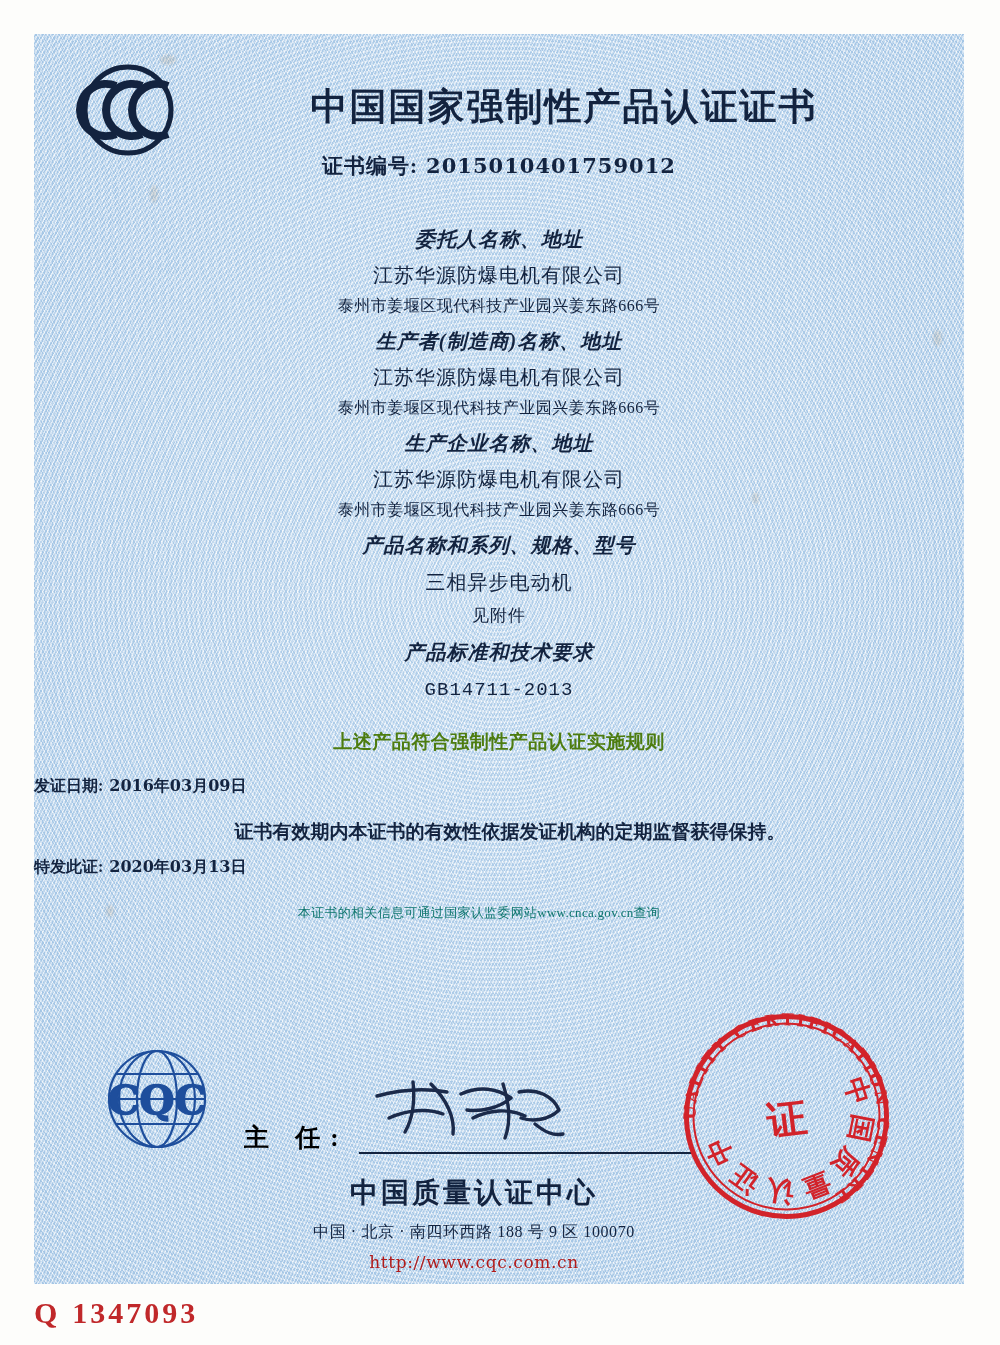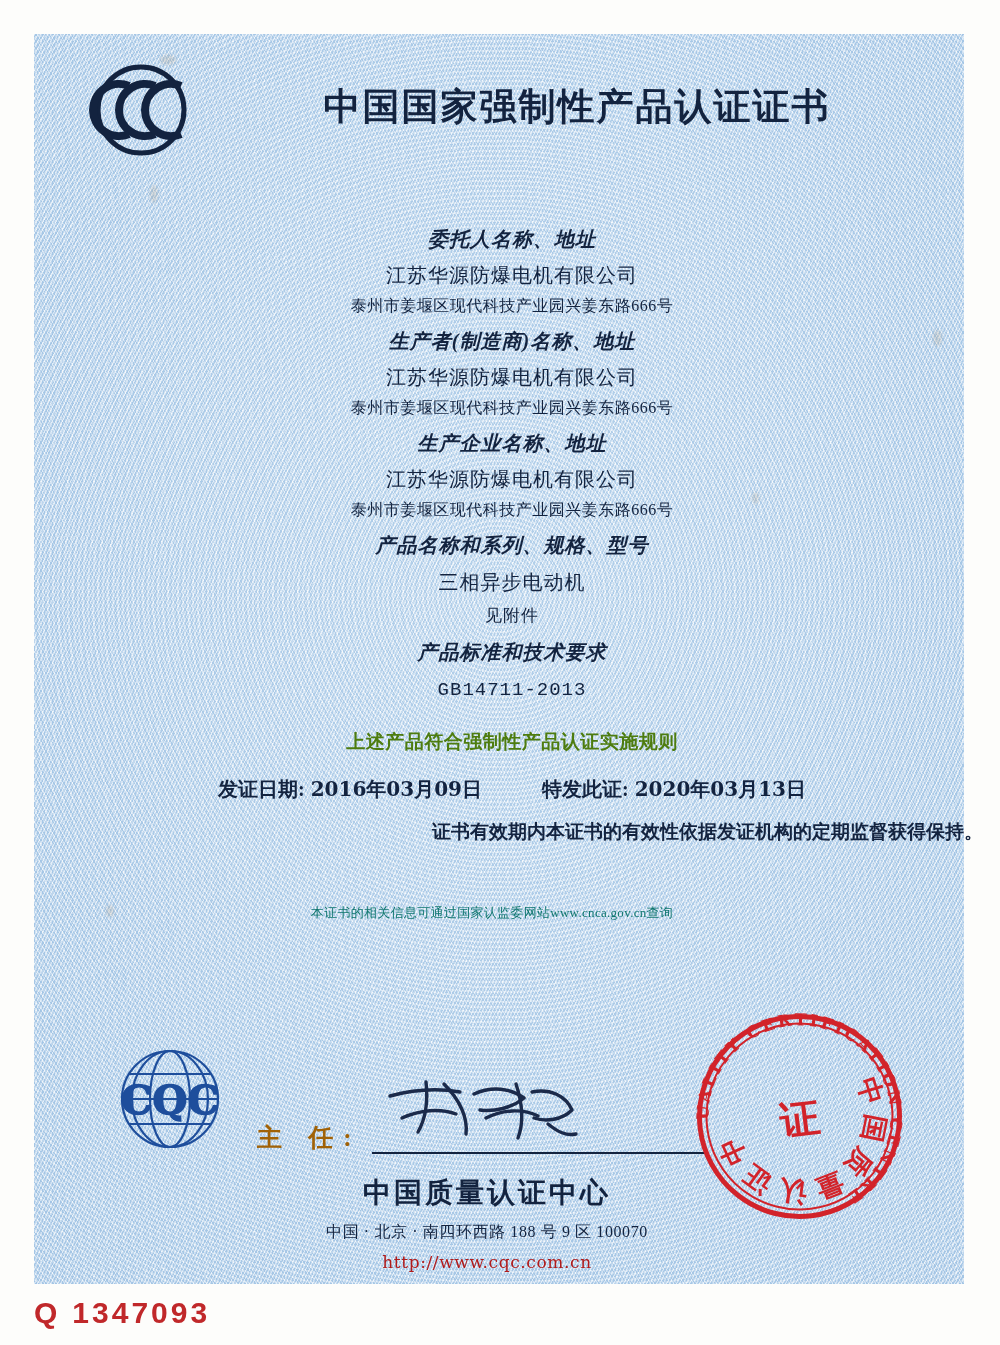--- a/index.html
+++ b/index.html
@@ -128,31 +128,32 @@
   }
 
   .dates {
     position: absolute;
     left: 0;
     width: 930px;
     top: 742px;
     display: flex;
     justify-content: center;
     gap: 60px;
-    font-size: 20px;
-    font-weight: bold;
-    color: #13233f;
+    font-size: 16px;
+    font-weight: bold;
+    color: #13233f;
+    flex-direction: column;
   }
   .dates .seg .val { font-family: "DejaVu Serif", serif; margin-left: 6px; }
 
   .note-line {
     position: absolute;
-    left: 0;
+    left: 8px;
     width: 936px;
-    text-align: right;
+    text-align: center;
     font-size: 19px;
     font-weight: bold;
     color: #13233f;
   }
   .small-note {
     position: absolute;
     left: 0;
     width: 890px;
     text-align: center;
     font-size: 13px;
@@ -175,21 +176,21 @@
     top: 1078px;
     width: 450px;
     display: flex;
     align-items: flex-end;
     gap: 10px;
   }
   .director-label {
     font-size: 25px;
     font-weight: bold;
     letter-spacing: 10px;
-    color: #a16207;
+    color: #000000;
     white-space: nowrap;
   }
   .signature-area {
     position: relative;
     flex: 1;
     height: 40px;
     border-bottom: 2px solid #13233f;
   }
   .signature-svg {
     position: absolute;
@@ -242,21 +243,21 @@
     transform: rotate(-7deg);
   }
 
   
   .serial {
     position: absolute;
     left: 34px;
     top: 1296px;
     font-size: 30px;
     color: #c0282a;
-    font-family: Liberation Sans, sans-serif;
+    font-family: Liberation Serif, serif;
     letter-spacing: 3px;
     font-weight: bold;
   }
   .serial .q { margin-right: 12px; }
 
   
   .blotch {
     position: absolute;
     border-radius: 50%;
     background: rgba(170,150,120,0.20);
@@ -270,37 +271,40 @@
 
 <div class="page">
   <div class="cert-panel"></div>
 
   <div class="blotch" style="left:160px; top:55px; width:16px; height:10px;"></div>
   <div class="blotch" style="left:150px; top:185px; width:8px; height:18px;"></div>
   <div class="blotch" style="left:933px; top:330px; width:9px; height:16px;"></div>
   <div class="blotch" style="left:752px; top:492px; width:7px; height:12px;"></div>
   <div class="blotch" style="left:106px; top:905px; width:8px; height:12px;"></div>
 
-  <div class="content" style="position:absolute; left:34px; top:34px;margin-left:13px;">
+  <div class="content" style="position:absolute; left:34px; top:34px;">
 
     <div class="ccc-logo">
       <svg viewBox="0 0 120 92" width="120" height="92" aria-hidden="true">
         <g fill="none" stroke="#13233f" stroke-width="5">
           <circle cx="58" cy="46" r="43"></circle>
         </g>
         <g fill="none" stroke="#13233f" stroke-width="8" stroke-linecap="butt">
           <path d="M46 22 A26 26 0 1 0 46 70"></path>
           <path d="M72 22 A26 26 0 1 0 72 70"></path>
           <path d="M98 22 A26 26 0 1 0 98 70"></path>
         </g>
       </svg>
     </div>
 
     <div class="main-title">中国国家强制性产品认证证书</div>
 
+    <div class="cert-no-line">
+      <span class="label">证书编号:</span><span class="value">2015010401759012</span>
+    </div>
 
     <div class="row field-title" style="top:192px;">委托人名称、地址</div>
     <div class="row field-value-lg" style="top:228px;">江苏华源防爆电机有限公司</div>
     <div class="row field-value-sm" style="top:262px;">泰州市姜堰区现代科技产业园兴姜东路666号</div>
 
     <div class="row field-title" style="top:294px;">生产者(制造商)名称、地址</div>
     <div class="row field-value-lg" style="top:330px;">江苏华源防爆电机有限公司</div>
     <div class="row field-value-sm" style="top:364px;">泰州市姜堰区现代科技产业园兴姜东路666号</div>
 
     <div class="row field-title" style="top:396px;">生产企业名称、地址</div>

